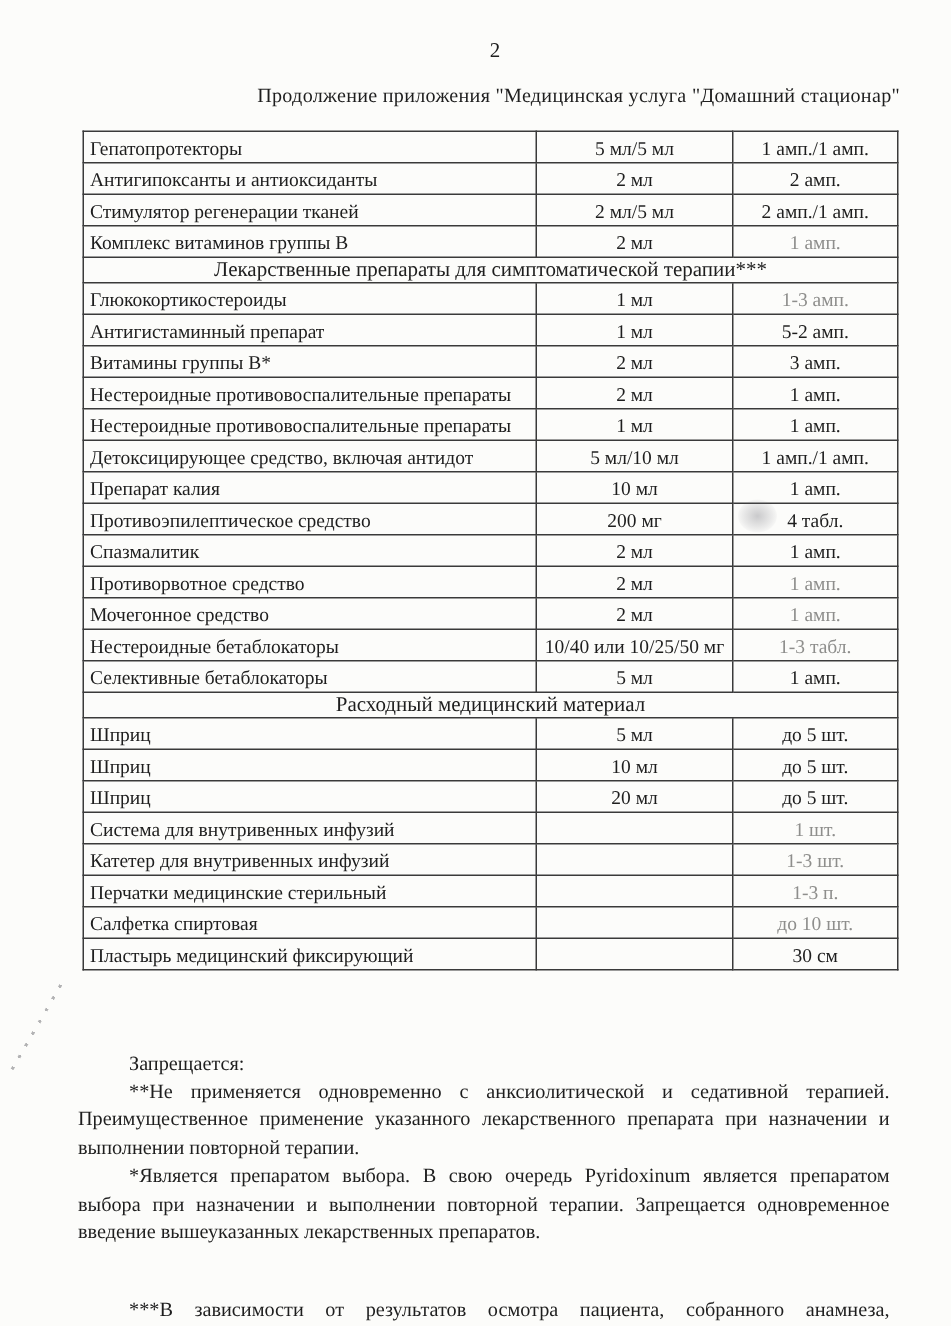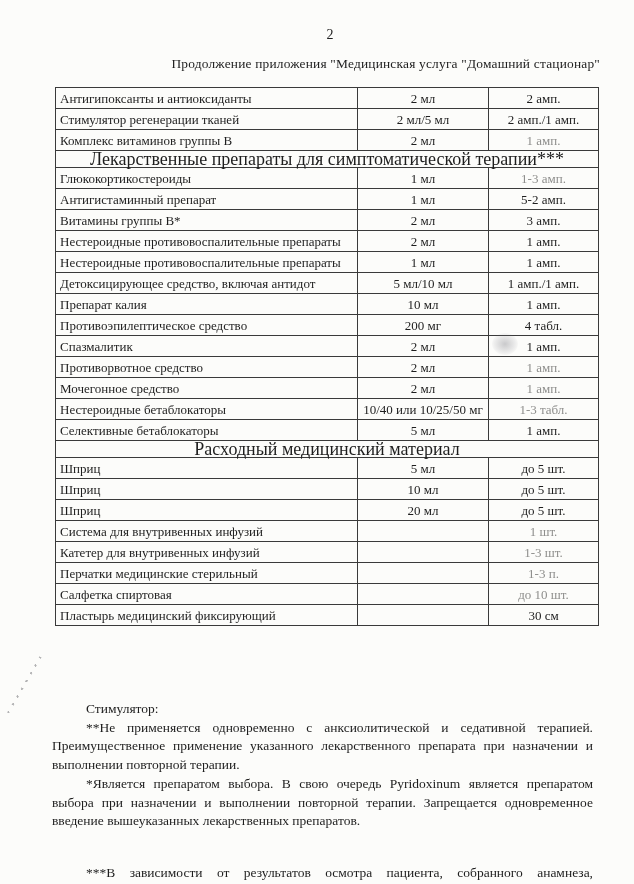--- a/index.html
+++ b/index.html
@@ -26,21 +26,21 @@
     border-collapse:collapse; table-layout:fixed;
   }
   col.c1 { width:302px; } col.c2 { width:131px; } col.c3 { width:110px; }
   .meds-table td {
     border:1px solid #3a3a3a;
     font-size:13px; line-height:15px; height:20px;
     padding:0 4px; white-space:nowrap; vertical-align:middle;
   }
   td.cell-name { text-align:left; }
   td.cell-dose, td.cell-qty { text-align:center; padding:0 1px; }
-  tr.section-row td { text-align:center; height:16px; font-size:18px; padding:0; }
+  tr.section-row td { text-align:center; height:16px; font-size:14px; padding:0; }
   .faded { color:#8e8e8c; }
   .notes {
     position:absolute; left:52px; top:700px; width:541px;
     font-size:13.5px; line-height:18.7px; text-align:justify;
   }
   .notes-heading { margin-left:34px; }
   p.note-p { margin:0; text-indent:34px; }
   p.note-p.last-stretch { text-align-last:justify;margin-top:33px; }
   
   .artifact-pencil {
@@ -64,20 +64,25 @@
   <div class="doc-title">Продолжение приложения "Медицинская услуга "Домашний стационар"</div>
 
   <table class="meds-table">
     <colgroup>
         <col class="c1">
         <col class="c2">
         <col class="c3">
       </colgroup>
     <tbody>
         <tr>
+    <td class="cell-name">Гепатопротекторы</td>
+    <td class="cell-dose">5 мл/5 мл</td>
+    <td class="cell-qty">1 амп./1 амп.</td>
+  </tr>
+        <tr>
     <td class="cell-name">Антигипоксанты и антиоксиданты</td>
     <td class="cell-dose">2 мл</td>
     <td class="cell-qty">2 амп.</td>
   </tr>
         <tr>
     <td class="cell-name">Стимулятор регенерации тканей</td>
     <td class="cell-dose">2 мл/5 мл</td>
     <td class="cell-qty">2 амп./1 амп.</td>
   </tr>
         <tr>
@@ -193,21 +198,21 @@
   </tr>
         <tr>
     <td class="cell-name">Пластырь медицинский фиксирующий</td>
     <td class="cell-dose"></td>
     <td class="cell-qty">30 см</td>
   </tr>
       </tbody>
   </table>
 
   <div class="notes">
-    <div class="notes-heading">Стимулятор:</div>
+    <div class="notes-heading">Запрещается:</div>
     <div>
         <p class="note-p">**Не применяется одновременно с анксиолитической и седативной терапией. Преимущественное применение указанного лекарственного препарата при назначении и выполнении повторной терапии.</p>
         <p class="note-p">*Является препаратом выбора. В свою очередь Pyridoxinum является препаратом выбора при назначении и выполнении повторной терапии. Запрещается одновременное введение вышеуказанных лекарственных препаратов.</p>
         <p class="note-p last-stretch">***В зависимости от результатов осмотра пациента, собранного анамнеза, проведенных диагностических манипуляций, предварительного диагноза, а также в</p>
       </div>
   </div>
 
   <div class="artifact-pencil"></div>
   <div class="artifact-smudge"></div>
 </div>

